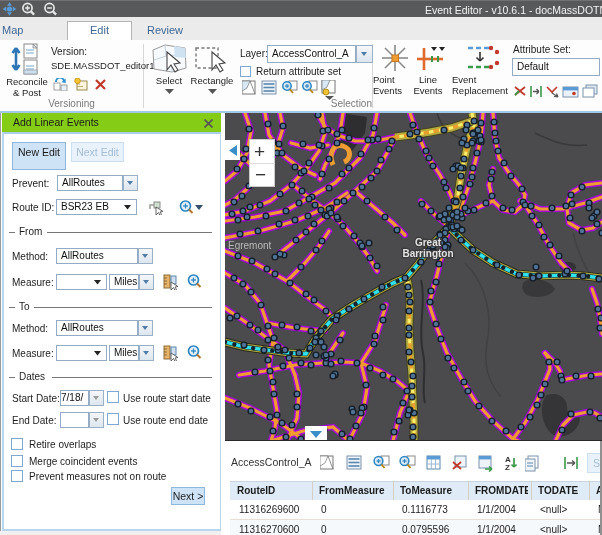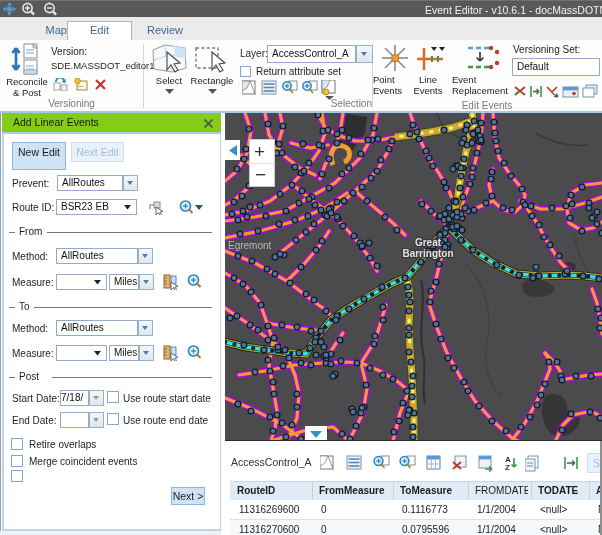--- a/index.html
+++ b/index.html
@@ -27,21 +27,21 @@
       <line x1="30.9" y1="10.4" x2="34.1" y2="13.6" stroke="#e8e8e8" stroke-width="2.2"></line>
       <line x1="25.1" y1="7" x2="29.9" y2="7" stroke="#e8e8e8" stroke-width="1.5"></line>
       <line x1="27.5" y1="4.6" x2="27.5" y2="9.4" stroke="#e8e8e8" stroke-width="1.5"></line>
       <circle cx="49.5" cy="7" r="4.6" fill="none" stroke="#e8e8e8" stroke-width="1.7"></circle>
       <line x1="52.9" y1="10.4" x2="56.1" y2="13.6" stroke="#e8e8e8" stroke-width="2.2"></line>
       <line x1="47.1" y1="7" x2="51.9" y2="7" stroke="#e8e8e8" stroke-width="1.5"></line>
     </svg>
     <div style="position:absolute;left:425px;top:3px;width:177px;overflow:hidden;color:#f2f2f2;font-size:10.5px;white-space:nowrap">Event Editor - v10.6.1 - docMassDOTNe</div>
   </div>
 <div class="abs" style="left:0;top:17px;width:602px;height:23px;background:#ebebeb">
-    <div class="abs" style="left:2px;top:5px;width:65px;height:18px;text-align:right;line-height:16px;color:#3e6896;font-size:11px">Map</div>
+    <div class="abs" style="left:2px;top:5px;width:65px;height:18px;text-align:left;line-height:16px;color:#3e6896;font-size:11px">Map</div>
     <div class="abs" style="left:67px;top:4px;width:65px;height:19px;background:#fff;border:1px solid #b4b4b4;border-bottom:none;text-align:center;line-height:17px;color:#3e6896;font-size:11px">Edit</div>
     <div class="abs" style="left:132px;top:5px;width:66px;height:18px;text-align:center;line-height:16px;color:#3e6896;font-size:11px">Review</div>
   </div>
 <div class="abs" style="left:0;top:40px;width:602px;height:73px;background:#fdfdfd;border-bottom:2px solid #a6c8e8">
     <div class="abs" style="left:143px;top:4px;width:1px;height:64px;background:#d6d6d6"></div>
     <div class="abs" style="left:372px;top:4px;width:1px;height:64px;background:#d6d6d6"></div>
     <svg class="abs" style="left:10px;top:3px" width="32" height="34">
       <path d="M6,5 L6,27 M6,5 L2.5,10 M6,5 L9.5,10 M6,27 L2.5,22 M6,27 L9.5,22" stroke="#2e75b6" stroke-width="2.6" fill="none"></path>
       <g>
         <rect x="14" y="1" width="13" height="14" fill="#fff" stroke="#8a8a8a"></rect>
@@ -149,39 +149,38 @@
     <svg class="abs" style="left:466px;top:5px" width="34" height="26">
       <line x1="2" y1="3" x2="26" y2="3" stroke="#5b9bd5" stroke-width="2.4" stroke-dasharray="5 3"></line>
       <circle cx="25" cy="3" r="2.2" fill="#c0392b"></circle>
       <circle cx="31" cy="7" r="2.2" fill="#c0392b"></circle>
       <path d="M14,7 L14,16 M14,16 L10.5,12.5 M14,16 L17.5,12.5" stroke="#333" stroke-width="1.6" fill="none"></path>
       <line x1="2" y1="22" x2="26" y2="22" stroke="#3a9a4a" stroke-width="2.4" stroke-dasharray="5 3"></line>
       <circle cx="25" cy="22" r="2.2" fill="#c0392b"></circle>
       <circle cx="31" cy="18" r="2.2" fill="#c0392b"></circle>
     </svg>
     <div class="lbl" style="left:452px;top:34px;width:60px;line-height:11px;font-size:9.5px">Event<br>Replacement</div>
-    <div class="lbl" style="left:513px;top:4px">Versioning Set:</div>
+    <div class="lbl" style="left:513px;top:4px">Attribute Set:</div>
     <div class="inp" style="left:512px;top:18px;width:88px;height:18px;line-height:16px;padding-left:4px">Default</div>
     <svg class="abs" style="left:514px;top:44px" width="88" height="16">
       <path d="M1,3 L11,11 M11,3 L1,11" stroke="#c0392b" stroke-width="1.8"></path>
       <path d="M1,11 L5,7" stroke="#3a9a4a" stroke-width="1.8"></path>
       <g stroke="#3a9a4a" stroke-width="1.6">
         <line x1="17" y1="2" x2="17" y2="13"></line>
         <line x1="27" y1="2" x2="27" y2="13"></line>
       </g>
       <path d="M19,7.5 L25,7.5 M25,7.5 L22.5,5 M25,7.5 L22.5,10" stroke="#555" stroke-width="1.3" fill="none"></path>
       <path d="M33,3 L38,8 L43,3 M38,8 L38,9" stroke="#c0392b" stroke-width="1.6" fill="none"></path>
       <path d="M38,9 L44,13 M44,13 L40,12.5 M44,13 L42.5,9.5" stroke="#555" stroke-width="1.2" fill="none"></path>
       <rect x="49" y="3" width="15" height="10" fill="#eaf2f9" stroke="#7a93ab"></rect>
       <rect x="49" y="3" width="15" height="3.4" fill="#5b9bd5"></rect>
       <circle cx="60" cy="9.5" r="1.8" fill="#c0392b"></circle>
       <rect x="72" y="1" width="11" height="9" fill="#dfe9f2" stroke="#7a93ab"></rect>
       <rect x="69" y="4" width="11" height="9" fill="#fff" stroke="#7a93ab"></rect>
     </svg>
-    <div class="lbl" style="left:372px;top:60px;width:230px;text-align:center;color:#7a7a7a;font-size:10px">Edit Events</div>
   </div>
 <div class="abs" style="left:0;top:113px;width:221px;height:418px;background:#fff;border-left:1px solid #9b9b9b">
     <div class="abs" style="left:1px;top:0;width:220px;height:19px;background:#84cc16;color:#1a1a1a;line-height:19px;padding-left:11px">Add Linear Events</div>
     <svg class="abs" style="left:203px;top:6px" width="9" height="9">
       <path d="M0.5,0.5 L8.5,8.5 M8.5,0.5 L0.5,8.5" stroke="#555" stroke-width="1.7"></path>
     </svg>
     <div class="abs" style="left:1px;top:19px;width:220px;height:399px;border:2px solid #b9d6f0;border-top:2px solid #aacdec"></div>
     <div class="abs" style="left:11px;top:29px;width:54px;height:28px;background:#cfe3f6;border:1px solid #8cb8e0;text-align:center;line-height:18px;color:#1a1a1a">New Edit</div>
     <div class="abs" style="left:70px;top:29px;width:53px;height:20px;background:#e9f2fb;border:1px solid #cbdff1;text-align:center;line-height:18px;color:#a3bdd6">Next Edit</div>
     <div class="lbl" style="left:11px;top:65px">Prevent:</div>
@@ -252,37 +251,38 @@
       <rect x="8" y="2" width="5" height="8" fill="#cfe0f2" stroke="#5b87ad"></rect>
       <path d="M8,8 L8,16 L10.5,13.5 L12,16.5 L13.5,15.5 L12,13 L15,12.5 Z" fill="#fff" stroke="#555" stroke-width=".9"></path>
     </svg>
     <svg class="abs" style="left:186px;top:232px" width="15" height="15">
       <circle cx="6.5" cy="6" r="5" fill="#ddeefa" fill-opacity=".7" stroke="#2e86c1" stroke-width="1.7"></circle>
       <line x1="4" y1="6" x2="9" y2="6" stroke="#2e86c1" stroke-width="1.3"></line>
       <line x1="6.5" y1="3.5" x2="6.5" y2="8.5" stroke="#2e86c1" stroke-width="1.3"></line>
       <line x1="10" y1="9.5" x2="13.5" y2="13" stroke="#b8732a" stroke-width="2"></line>
     </svg>
     <div class="abs" style="left:8px;top:264px;width:6px;height:1px;background:#777"></div>
-    <div class="lbl" style="left:18px;top:258px">Post</div>
+    <div class="lbl" style="left:18px;top:258px">Dates</div>
     <div class="abs" style="left:51px;top:264px;width:160px;height:1px;background:#777"></div>
     <div class="lbl" style="left:11px;top:280px">Start Date:</div>
     <div class="inp" style="left:59px;top:277px;width:29px;height:16px;line-height:14px;padding-left:0;color:#111">7/18/</div>
     <div class="ddb gray" style="left:88px;top:277px;width:15px;height:16px"></div>
     <div class="cb" style="left:106px;top:278px"></div>
     <div class="lbl" style="left:122px;top:280px">Use route start date</div>
     <div class="lbl" style="left:11px;top:302px">End Date:</div>
     <div class="inp" style="left:59px;top:299px;width:29px;height:16px;line-height:14px;padding-left:4px;color:#111"></div>
     <div class="ddb gray" style="left:88px;top:299px;width:15px;height:16px"></div>
     <div class="cb" style="left:106px;top:300px"></div>
     <div class="lbl" style="left:122px;top:302px">Use route end date</div>
     <div class="cb" style="left:10px;top:325px"></div>
     <div class="lbl" style="left:28px;top:326px">Retire overlaps</div>
     <div class="cb" style="left:10px;top:342px"></div>
     <div class="lbl" style="left:28px;top:343px">Merge coincident events</div>
     <div class="cb" style="left:10px;top:357px"></div>
+    <div class="lbl" style="left:28px;top:358px">Prevent measures not on route</div>
     <div class="abs" style="left:170px;top:374px;width:34px;height:18px;background:#cfe3f6;border:1px solid #8cb8e0;text-align:center;line-height:16px;white-space:nowrap">Next &gt;</div>
   </div>
 <div class="abs" style="left:221px;top:113px;width:4px;height:422px;background:#fff"></div>
 <div class="abs" style="left:225px;top:113px;width:377px;height:328px;overflow:hidden;border-bottom:1px solid #2a2a2a">
     <svg width="377" height="328" viewBox="0 0 377 328" style="display:block">
       <rect width="377" height="328" fill="#4b4b4d"></rect>
       <path d="M116,0 L142,4 L140,20 L130,34 L124,42 L112,28 L114,10 Z" fill="#2e2e30"></path>
       <path d="M322,282 C334,278 344,286 342,298 C354,296 358,306 352,314 C346,324 330,327 324,318 C316,308 314,290 322,282 Z" fill="#353537"></path>
       <path d="M300,168 C312,164 326,168 330,176 C326,184 310,186 302,182 C296,178 296,172 300,168 Z" fill="#38383a"></path>
       <ellipse cx="343" cy="154" rx="8" ry="5" fill="#333335"></ellipse>
@@ -861,21 +861,21 @@
     </svg>
     <div class="abs" style="left:362px;top:12px;width:40px;height:20px;background:#e9f2fb;border:1px solid #cbdff1;color:#a3bdd6;line-height:18px;padding-left:5px">Sa</div>
     <div class="abs" style="left:5px;top:40px;width:372px;height:54px;border-left:1px solid #d8cfc4"></div>
     <div class="abs" style="left:5px;top:40px;width:372px;height:19px;background:#dfecf7;border-top:1px solid #c8d4e0"></div>
     <div class="lbl" style="left:12px;top:44px;font-weight:bold;color:#1a1a1a;font-size:10px;width:72px;overflow:hidden">RouteID</div>
     <div class="abs" style="left:87px;top:40px;width:1px;height:54px;background:#d8cfc4"></div>
     <div class="lbl" style="left:94px;top:44px;font-weight:bold;color:#1a1a1a;font-size:10px;width:71px;overflow:hidden">FromMeasure</div>
     <div class="abs" style="left:168px;top:40px;width:1px;height:54px;background:#d8cfc4"></div>
     <div class="lbl" style="left:175px;top:44px;font-weight:bold;color:#1a1a1a;font-size:10px;width:65px;overflow:hidden">ToMeasure</div>
     <div class="abs" style="left:243px;top:40px;width:1px;height:54px;background:#d8cfc4"></div>
-    <div class="lbl" style="left:250px;top:44px;font-weight:normal;color:#1a1a1a;font-size:10px;width:53px;overflow:hidden">FROMDATE</div>
+    <div class="lbl" style="left:250px;top:44px;font-weight:bold;color:#1a1a1a;font-size:10px;width:53px;overflow:hidden">FROMDATE</div>
     <div class="abs" style="left:306px;top:40px;width:1px;height:54px;background:#d8cfc4"></div>
     <div class="lbl" style="left:313px;top:44px;font-weight:bold;color:#1a1a1a;font-size:10px;width:48px;overflow:hidden">TODATE</div>
     <div class="abs" style="left:364px;top:40px;width:1px;height:54px;background:#d8cfc4"></div>
     <div class="lbl" style="left:371px;top:44px;font-weight:bold;color:#1a1a1a;font-size:10px;width:40px;overflow:hidden">ACCESSCON</div>
     <div class="abs" style="left:5px;top:59px;width:372px;height:20px;background:#ffffff;border-bottom:1px solid #e8e0d6"></div>
     <div class="lbl" style="left:14px;top:63px;color:#222">11316269600</div>
     <div class="lbl" style="left:96px;top:63px;color:#222">0</div>
     <div class="lbl" style="left:177px;top:63px;color:#222">0.1116773</div>
     <div class="lbl" style="left:252px;top:63px;color:#222">1/1/2004</div>
     <div class="lbl" style="left:315px;top:63px;color:#222">&lt;null&gt;</div>

